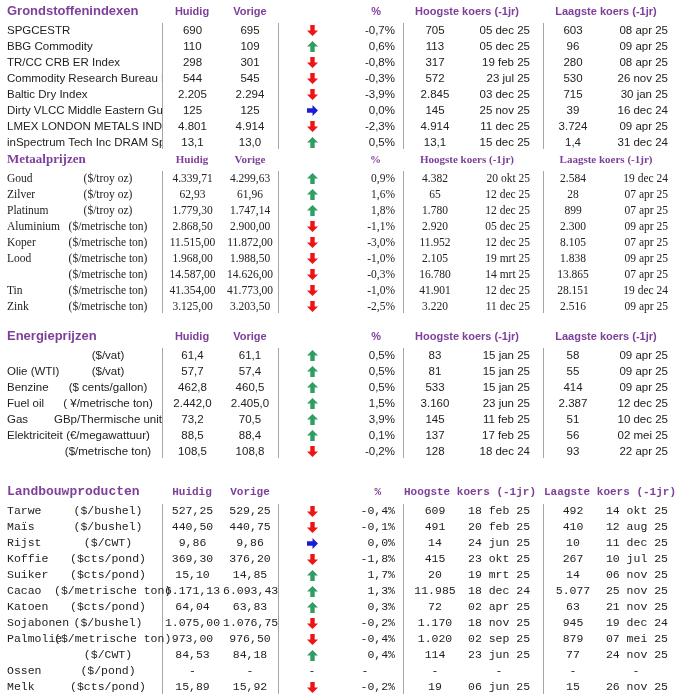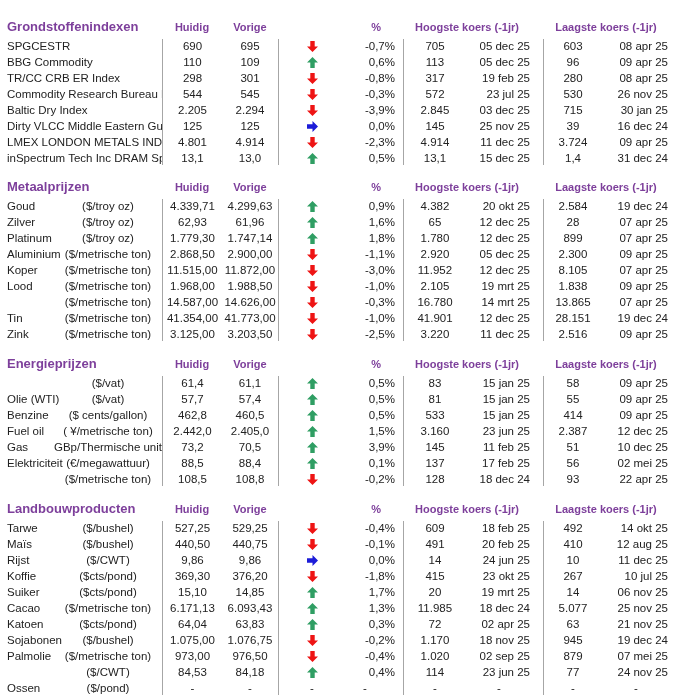--- a/index.html
+++ b/index.html
@@ -1,24 +1,24 @@
 <!DOCTYPE html>
 <html style="--purple: #7d3f9b; --divider: #a6a6a6;"><head>
 <meta charset="utf-8">
 <style>
   html,body{margin:0;padding:0;}
   body{
     width:675px;height:695px;overflow:hidden;background:#ffffff;
     font-family:"Liberation Sans", sans-serif;
   }
-  #page{position:relative;width:675px;height:695px;padding-top:18px;box-sizing:border-box;}
+  #page{position:relative;width:675px;height:695px;padding-top:2px;box-sizing:border-box;}
   .sec{position:relative;}
-  .sec:nth-of-type(2){margin-top:12px;}
+  .sec:nth-of-type(2){margin-top:0;font-family:Liberation Serif, serif;}
   .sec:nth-of-type(3){margin-top:13px;}
-  .sec:nth-of-type(4){margin-top:13px;}
+  .sec:nth-of-type(4){margin-top:24px;font-family:Liberation Mono, monospace;}
 
   .hdr{position:relative;height:20px;}
   .title{
     position:absolute;left:7px;top:1px;
     font-size:13px;font-weight:bold;color:var(--purple,#7d3f9b);white-space:nowrap;
   }
   .h{
     position:absolute;top:3px;font-size:11px;font-weight:bold;
     color:var(--purple,#7d3f9b);white-space:nowrap;
   }

